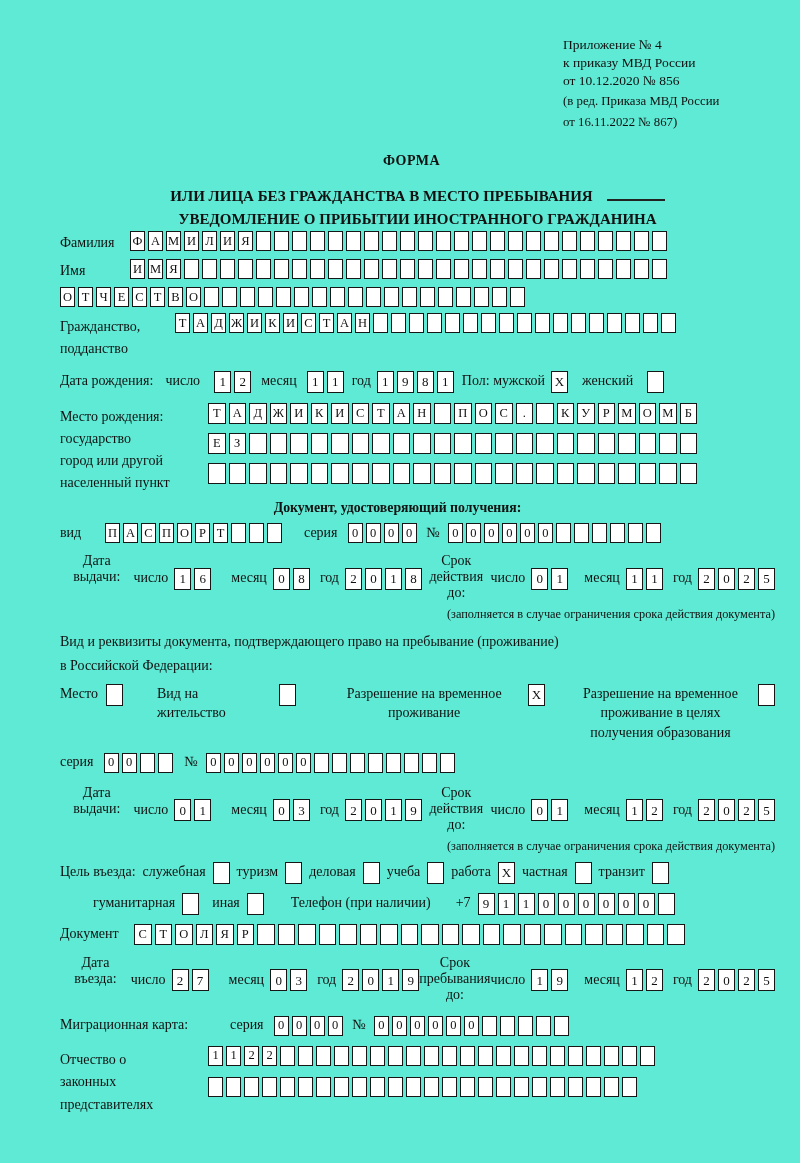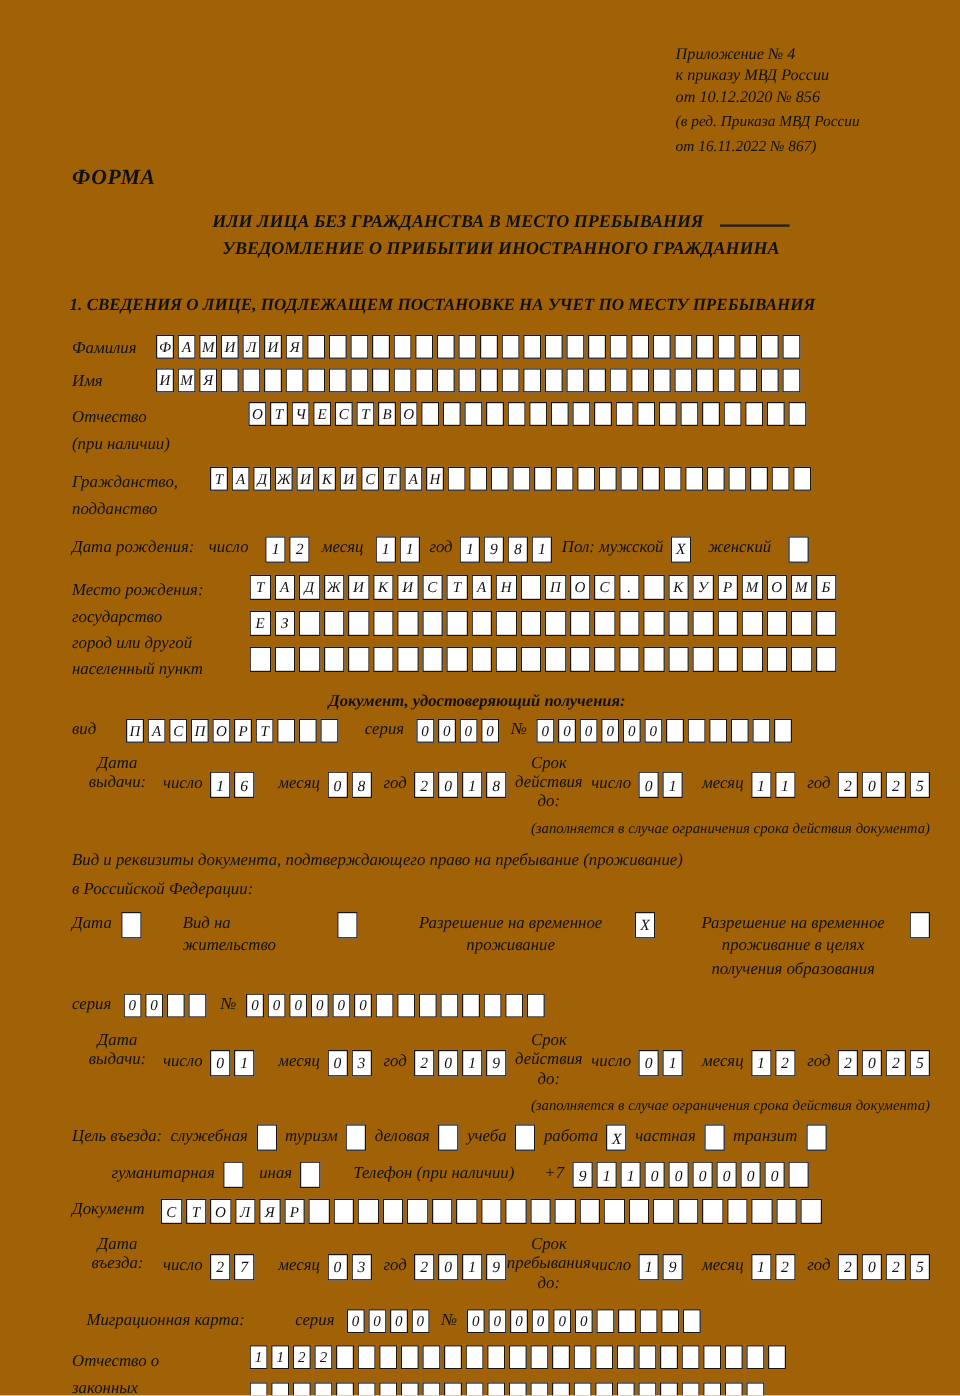--- a/index.html
+++ b/index.html
@@ -1,22 +1,22 @@
 <!DOCTYPE html>
 <html><head>
 <meta charset="utf-8">
 <style>
   * { margin:0; padding:0; box-sizing:border-box; }
   html,body { background:#fff; }
   body { font-family:"Liberation Serif","DejaVu Serif",serif; color:#111; }
-  .page { width:800px; height:1163px; background:#a16207; padding:36px 25px 10px 60px; overflow:hidden;font-style:italic; }
+  .page { width:800px; height:1163px; background:#5eead4; padding:36px 25px 10px 60px; overflow:hidden; }
 
   .appendix { margin-left:auto; width:212px; font-size:13.5px; line-height:1.32; }
   .appendix .small { font-size:12.8px; margin-top:4px; line-height:1.3; }
-  .forma { text-align:left; font-weight:bold; font-size:18px; margin:6px 12px 0 0; letter-spacing:.5px; }
+  .forma { text-align:center; font-weight:bold; font-size:14px; margin:22px 12px 0 0; letter-spacing:.5px; }
 
   .title { text-align:center; font-weight:bold; font-size:15px; line-height:1.55; margin-top:16px; }
   .blank-line { display:inline-block; width:58px; border-bottom:2px solid #222; margin-left:14px; vertical-align:baseline; }
 
   .sec-heading { font-weight:bold; font-size:14.2px; margin:26px 0 16px -2px; }
 
   .row { display:flex; align-items:flex-start; margin-bottom:6px; }
   .lbl { font-size:14px; flex:none; line-height:1.35; padding-top:3px; }
   .lbl-block { font-size:14px; flex:none; line-height:1.6; padding-top:3px; }
 
@@ -43,21 +43,21 @@
   .text-line { font-size:14px; line-height:1.7; }
   .opt { display:flex; align-items:flex-start; gap:8px; }
   .opt .olabel { font-size:14px; line-height:1.4; }
   .opt.center .olabel { text-align:center; }
   .opts-row { display:flex; align-items:flex-start; gap:16px; margin:6px 0 10px 0; }
 
   .purpose-row { display:flex; align-items:center; gap:7px; margin-bottom:9px; flex-wrap:nowrap; }
   .purpose-row .lbl { padding-top:0; }
   .gap26 { width:26px; flex:none; }
   .gap55 { width:42px; flex:none; }
-  .mt10 { margin-top:10px;margin-left:12px; }
+  .mt10 { margin-top:10px; }
 </style>
 </head>
 <body>
 
 <div class="page">
 
   <div class="appendix">
     <div>Приложение № 4</div>
     <div>к приказу МВД России</div>
     <div>от 10.12.2020 № 856</div>
@@ -65,21 +65,20 @@
     <div class="small">от 16.11.2022 № 867)</div>
   </div>
 
   <div class="forma">ФОРМА</div>
 
   <div class="title">
     <div><span>ИЛИ ЛИЦА БЕЗ ГРАЖДАНСТВА В МЕСТО ПРЕБЫВАНИЯ</span><span class="blank-line"></span></div>
     <div>УВЕДОМЛЕНИЕ О ПРИБЫТИИ ИНОСТРАННОГО ГРАЖДАНИНА</div>
   </div>
 
-  <div class="sec-heading">1. СВЕДЕНИЯ О ЛИЦЕ, ПОДЛЕЖАЩЕМ ПОСТАНОВКЕ НА УЧЕТ ПО МЕСТУ ПРЕБЫВАНИЯ</div>
 
   <div class="row">
     <span class="lbl w70">Фамилия</span>
     <span class="cellrow">
         <span class="cell">Ф</span>
         <span class="cell">А</span>
         <span class="cell">М</span>
         <span class="cell">И</span>
         <span class="cell">Л</span>
         <span class="cell">И</span>
@@ -140,24 +139,20 @@
         <span class="cell"></span>
         <span class="cell"></span>
         <span class="cell"></span>
         <span class="cell"></span>
         <span class="cell"></span>
         <span class="cell"></span>
       </span>
   </div>
 
   <div class="row">
-    <span class="lbl-block w147">
-      <div>Отчество</div>
-      <div>(при наличии)</div>
-    </span>
     <span class="cellrow">
         <span class="cell">О</span>
         <span class="cell">Т</span>
         <span class="cell">Ч</span>
         <span class="cell">Е</span>
         <span class="cell">С</span>
         <span class="cell">Т</span>
         <span class="cell">В</span>
         <span class="cell">О</span>
         <span class="cell"></span>
@@ -422,21 +417,21 @@
       </div>
     </div>
   </div>
   <div class="note">(заполняется в случае ограничения срока действия документа)</div>
 
   <div class="text-line">Вид и реквизиты документа, подтверждающего право на пребывание (проживание)</div>
   <div class="text-line">в Российской Федерации:</div>
 
   <div class="opts-row">
     <div class="opt">
-      <span class="olabel">Дата</span>
+      <span class="olabel">Место</span>
       <span class="cellrow cb">
           <span class="cell"></span>
         </span>
     </div>
     <div class="opt" style="margin-left:18px;">
       <span class="olabel">Вид на жительство</span>
       <span class="cellrow cb" style="margin-left:14px;">
           <span class="cell"></span>
         </span>
     </div>

